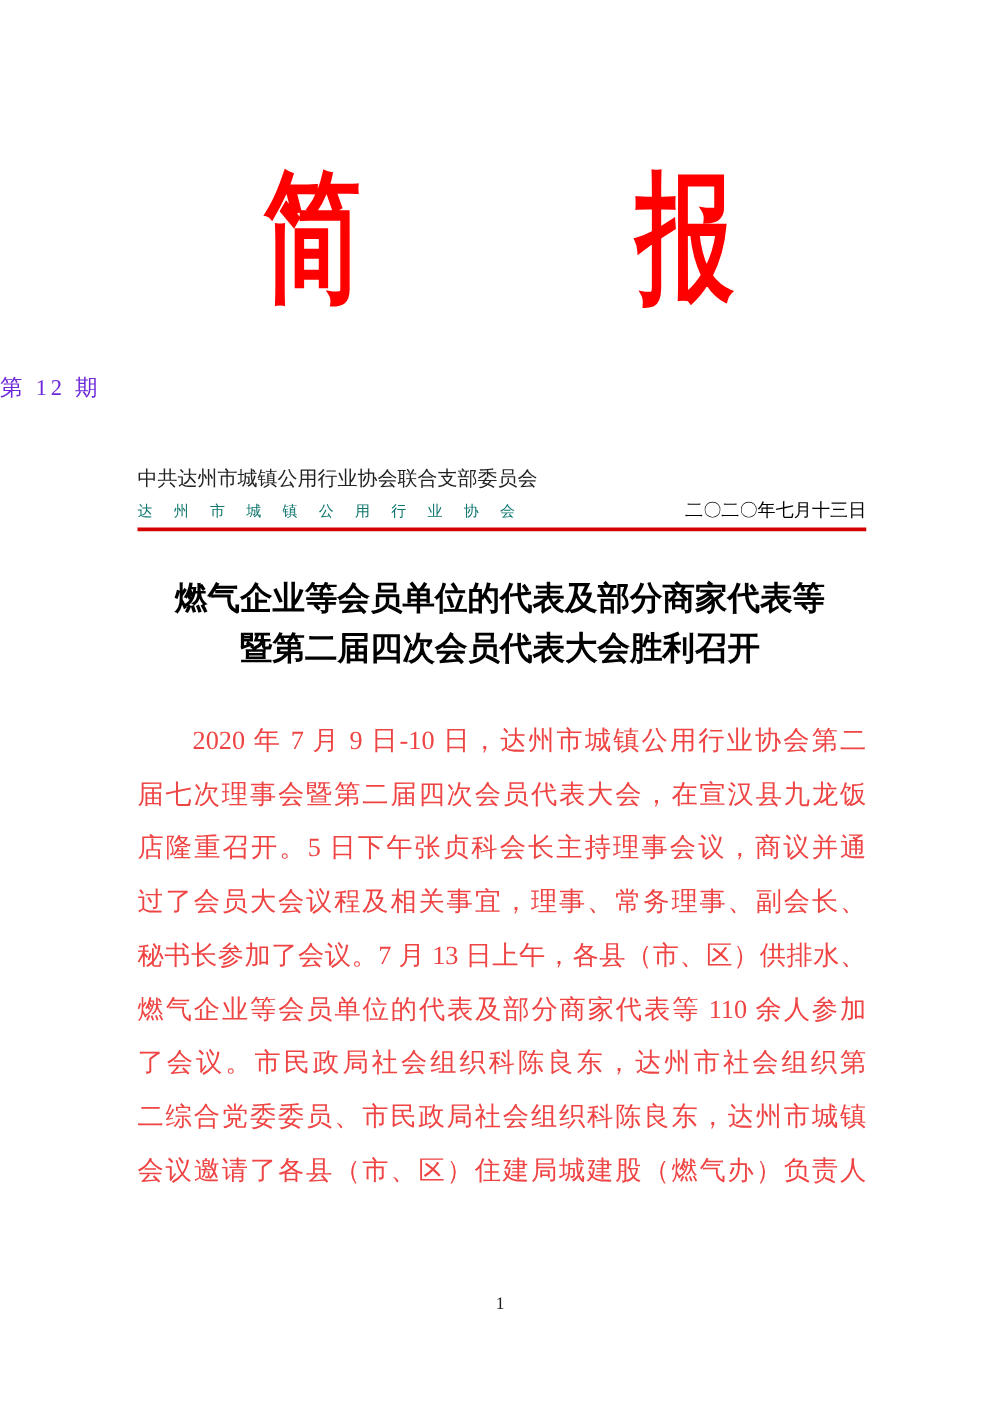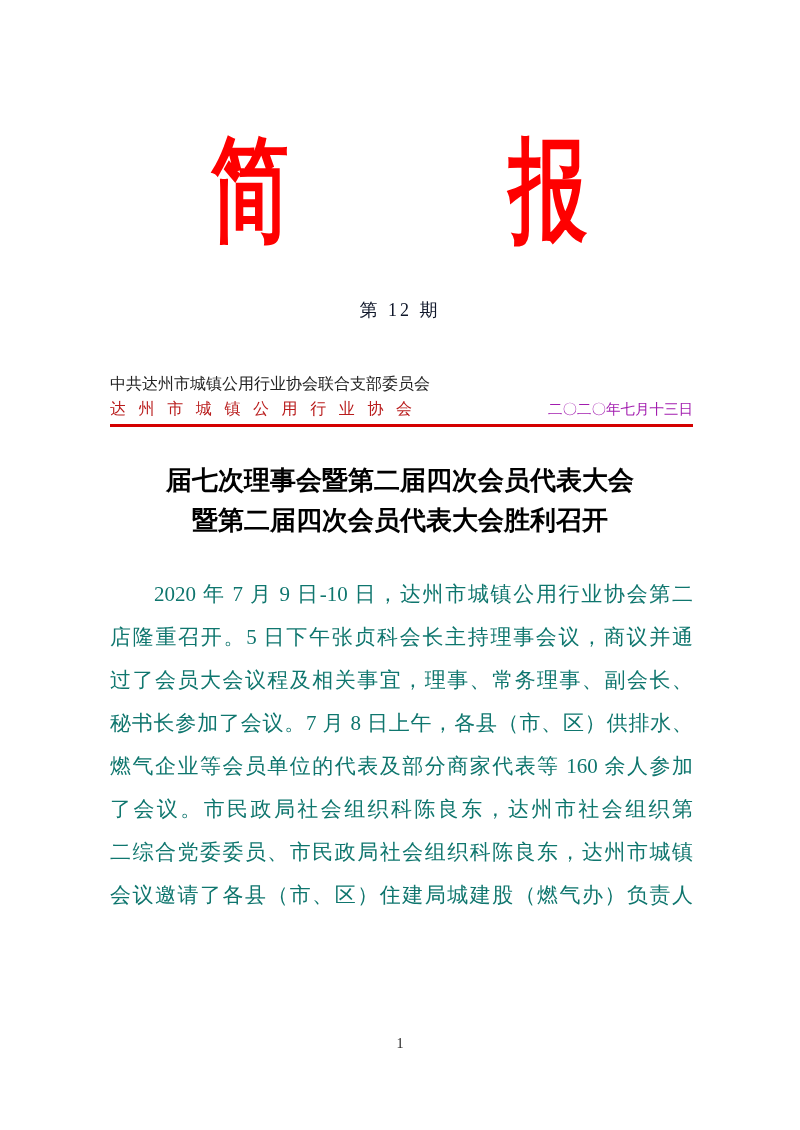--- a/index.html
+++ b/index.html
@@ -32,52 +32,52 @@
     font-weight: bold;
     line-height: 1;
     color: #fe0000;
     transform: scaleY(1.45);
     transform-origin: bottom center;
   }
 
   
   .issue-line {
     margin-top: 50px;
-    text-align: center;
+    text-align: left;
     font-size: 18px;
     letter-spacing: 3px;
-    color: #0f172a;
+    color: #6d28d9;
   }
 
   
   .org-block {
     margin-top: 52px;
     padding: 0 107px 12px 110px;
   }
   .org-line1 {
     font-size: 16px;
     line-height: 20px;
     color: #222222;
   }
   .org-line2-row {
     margin-top: 5px;
     display: flex;
     justify-content: space-between;
     align-items: baseline;
   }
   .org-line2 {
     width: 302px;
-    font-size: 16px;
+    font-size: 12px;
     text-align: justify;
     text-align-last: justify;
-    color: #b91c1c;
+    color: #0f766e;
   }
   .org-date {
     font-size: 14.5px;
-    color: #a21caf;
+    color: #000000;
   }
   .red-rule {
     margin-top: 4px;
     height: 3px;
     background: #d40000;
     border: none;
   }
 
   
   .doc-title {
@@ -88,21 +88,21 @@
     line-height: 40px;
     color: #000000;
   }
 
   
   .body-text {
     margin-top: 32px;
     padding: 0 107px 0 110px;
     font-size: 21px;
     line-height: 43px;
-    color: #0f766e;
+    color: #ef4444;
   }
   .body-line {
     text-align: justify;
     text-align-last: justify;
     white-space: nowrap;
   }
   .body-line.indent {
     padding-left: 44px;
   }
 
@@ -132,30 +132,31 @@
   <div class="org-block">
     <div class="org-line1">中共达州市城镇公用行业协会联合支部委员会</div>
     <div class="org-line2-row">
       <div class="org-line2">达州市城镇公用行业协会</div>
       <div class="org-date">二〇二〇年七月十三日</div>
     </div>
     <div class="red-rule"></div>
   </div>
 
   <div class="doc-title">
-    <div>届七次理事会暨第二届四次会员代表大会</div>
+    <div>燃气企业等会员单位的代表及部分商家代表等</div>
     <div>暨第二届四次会员代表大会胜利召开</div>
   </div>
 
   <div class="body-text">
     <div class="body-line indent">2020 年 7 月 9 日-10 日，达州市城镇公用行业协会第二</div>
+    <div class="body-line">届七次理事会暨第二届四次会员代表大会，在宣汉县九龙饭</div>
     <div class="body-line">店隆重召开。5 日下午张贞科会长主持理事会议，商议并通</div>
     <div class="body-line">过了会员大会议程及相关事宜，理事、常务理事、副会长、</div>
-    <div class="body-line">秘书长参加了会议。7 月 8 日上午，各县（市、区）供排水、</div>
-    <div class="body-line">燃气企业等会员单位的代表及部分商家代表等 160 余人参加</div>
+    <div class="body-line">秘书长参加了会议。7 月 13 日上午，各县（市、区）供排水、</div>
+    <div class="body-line">燃气企业等会员单位的代表及部分商家代表等 110 余人参加</div>
     <div class="body-line">了会议。市民政局社会组织科陈良东，达州市社会组织第</div>
     <div class="body-line">二综合党委委员、市民政局社会组织科陈良东，达州市城镇</div>
     <div class="body-line">会议邀请了各县（市、区）住建局城建股（燃气办）负责人</div>
   </div>
 
   <div class="footer">1</div>
 
 </div>
 
 </body></html>

